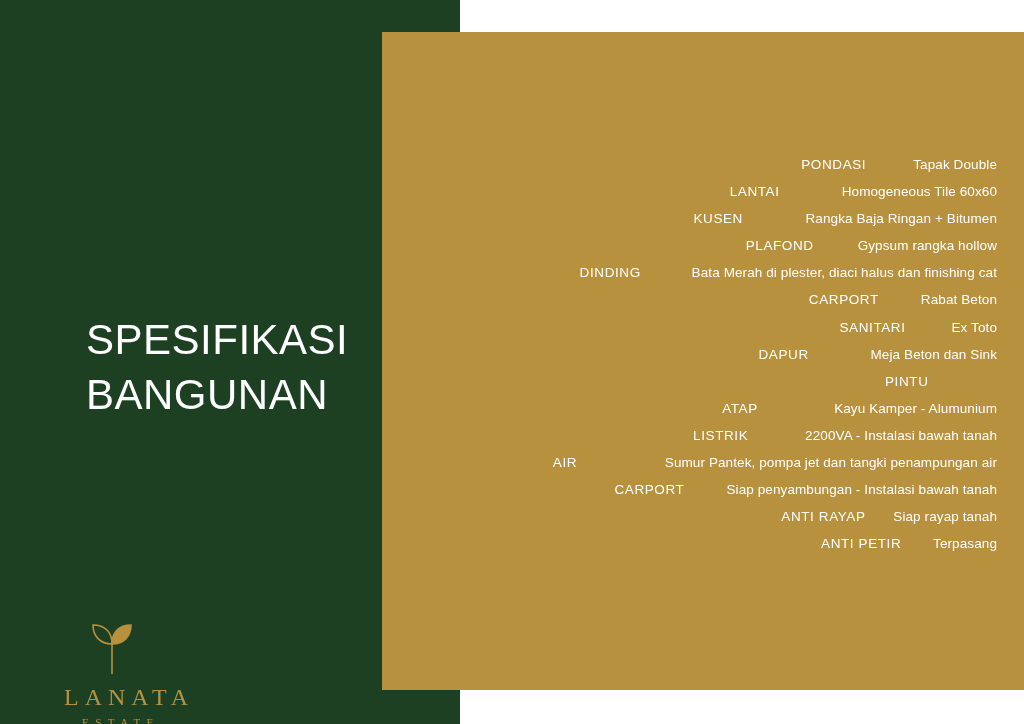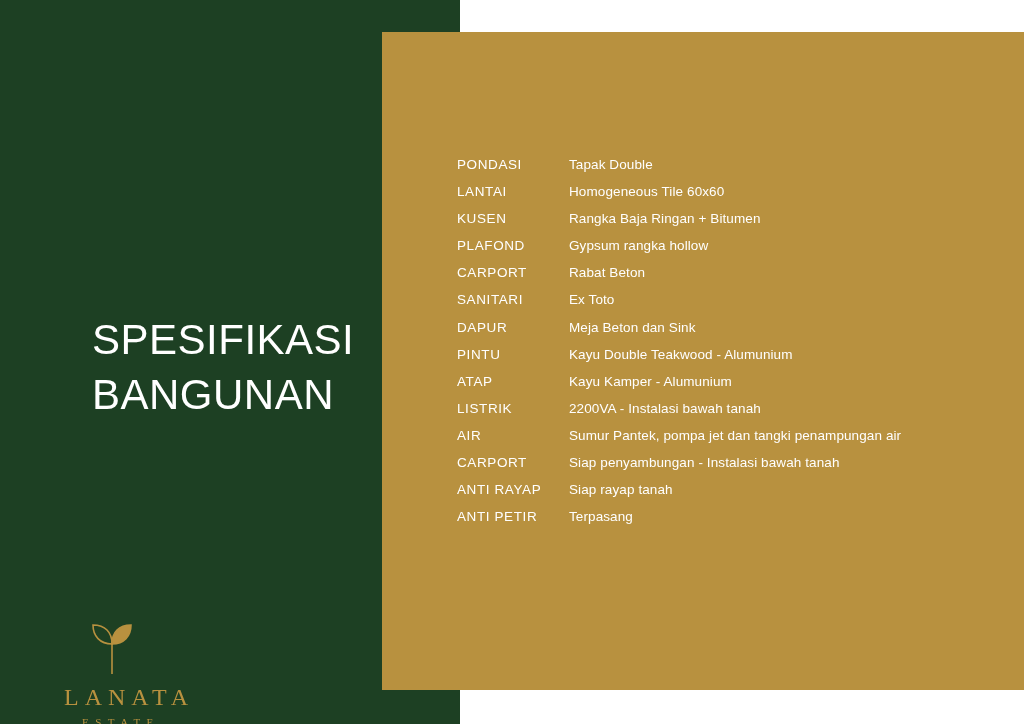--- a/index.html
+++ b/index.html
@@ -34,21 +34,21 @@
     position: absolute;
     left: 382px;
     top: 32px;
     width: 642px;
     height: 658px;
     background: #b8913f;
   }
   
   .title-block {
     position: absolute;
-    left: 92px;
+    left: 86px;
     top: 312px;
     width: 330px;
     color: #ffffff;
     z-index: 5;
   }
   .title-line {
     font-size: 42px;
     line-height: 1.32;
     letter-spacing: 0.5px;
     font-weight: 400;
@@ -60,20 +60,21 @@
     position: absolute;
     left: 457px;
     top: 158px;
     width: 540px;
     z-index: 6;
   }
   .spec-row {
     display: flex;
     align-items: baseline;
     margin-bottom: 13.6px;
+    justify-content: flex-end;
   }
   .spec-label {
     width: 112px;
     flex: 0 0 112px;
     color: #ffffff;
     font-size: 13.5px;
     letter-spacing: 0.6px;
     line-height: 1;
   }
   .spec-value {
@@ -139,34 +140,37 @@
       </div>
       <div class="spec-row">
         <div class="spec-label">KUSEN</div>
         <div class="spec-value">Rangka Baja Ringan + Bitumen</div>
       </div>
       <div class="spec-row">
         <div class="spec-label">PLAFOND</div>
         <div class="spec-value">Gypsum rangka hollow</div>
       </div>
       <div class="spec-row">
+        <div class="spec-label">DINDING</div>
+        <div class="spec-value">Bata Merah di plester, diaci halus dan finishing cat</div>
+      </div>
+      <div class="spec-row">
         <div class="spec-label">CARPORT</div>
         <div class="spec-value">Rabat Beton</div>
       </div>
       <div class="spec-row">
         <div class="spec-label">SANITARI</div>
         <div class="spec-value">Ex Toto</div>
       </div>
       <div class="spec-row">
         <div class="spec-label">DAPUR</div>
         <div class="spec-value">Meja Beton dan Sink</div>
       </div>
       <div class="spec-row">
         <div class="spec-label">PINTU</div>
-        <div class="spec-value">Kayu Double Teakwood - Alumunium</div>
       </div>
       <div class="spec-row">
         <div class="spec-label">ATAP</div>
         <div class="spec-value">Kayu Kamper - Alumunium</div>
       </div>
       <div class="spec-row">
         <div class="spec-label">LISTRIK</div>
         <div class="spec-value">2200VA - Instalasi bawah tanah</div>
       </div>
       <div class="spec-row">

